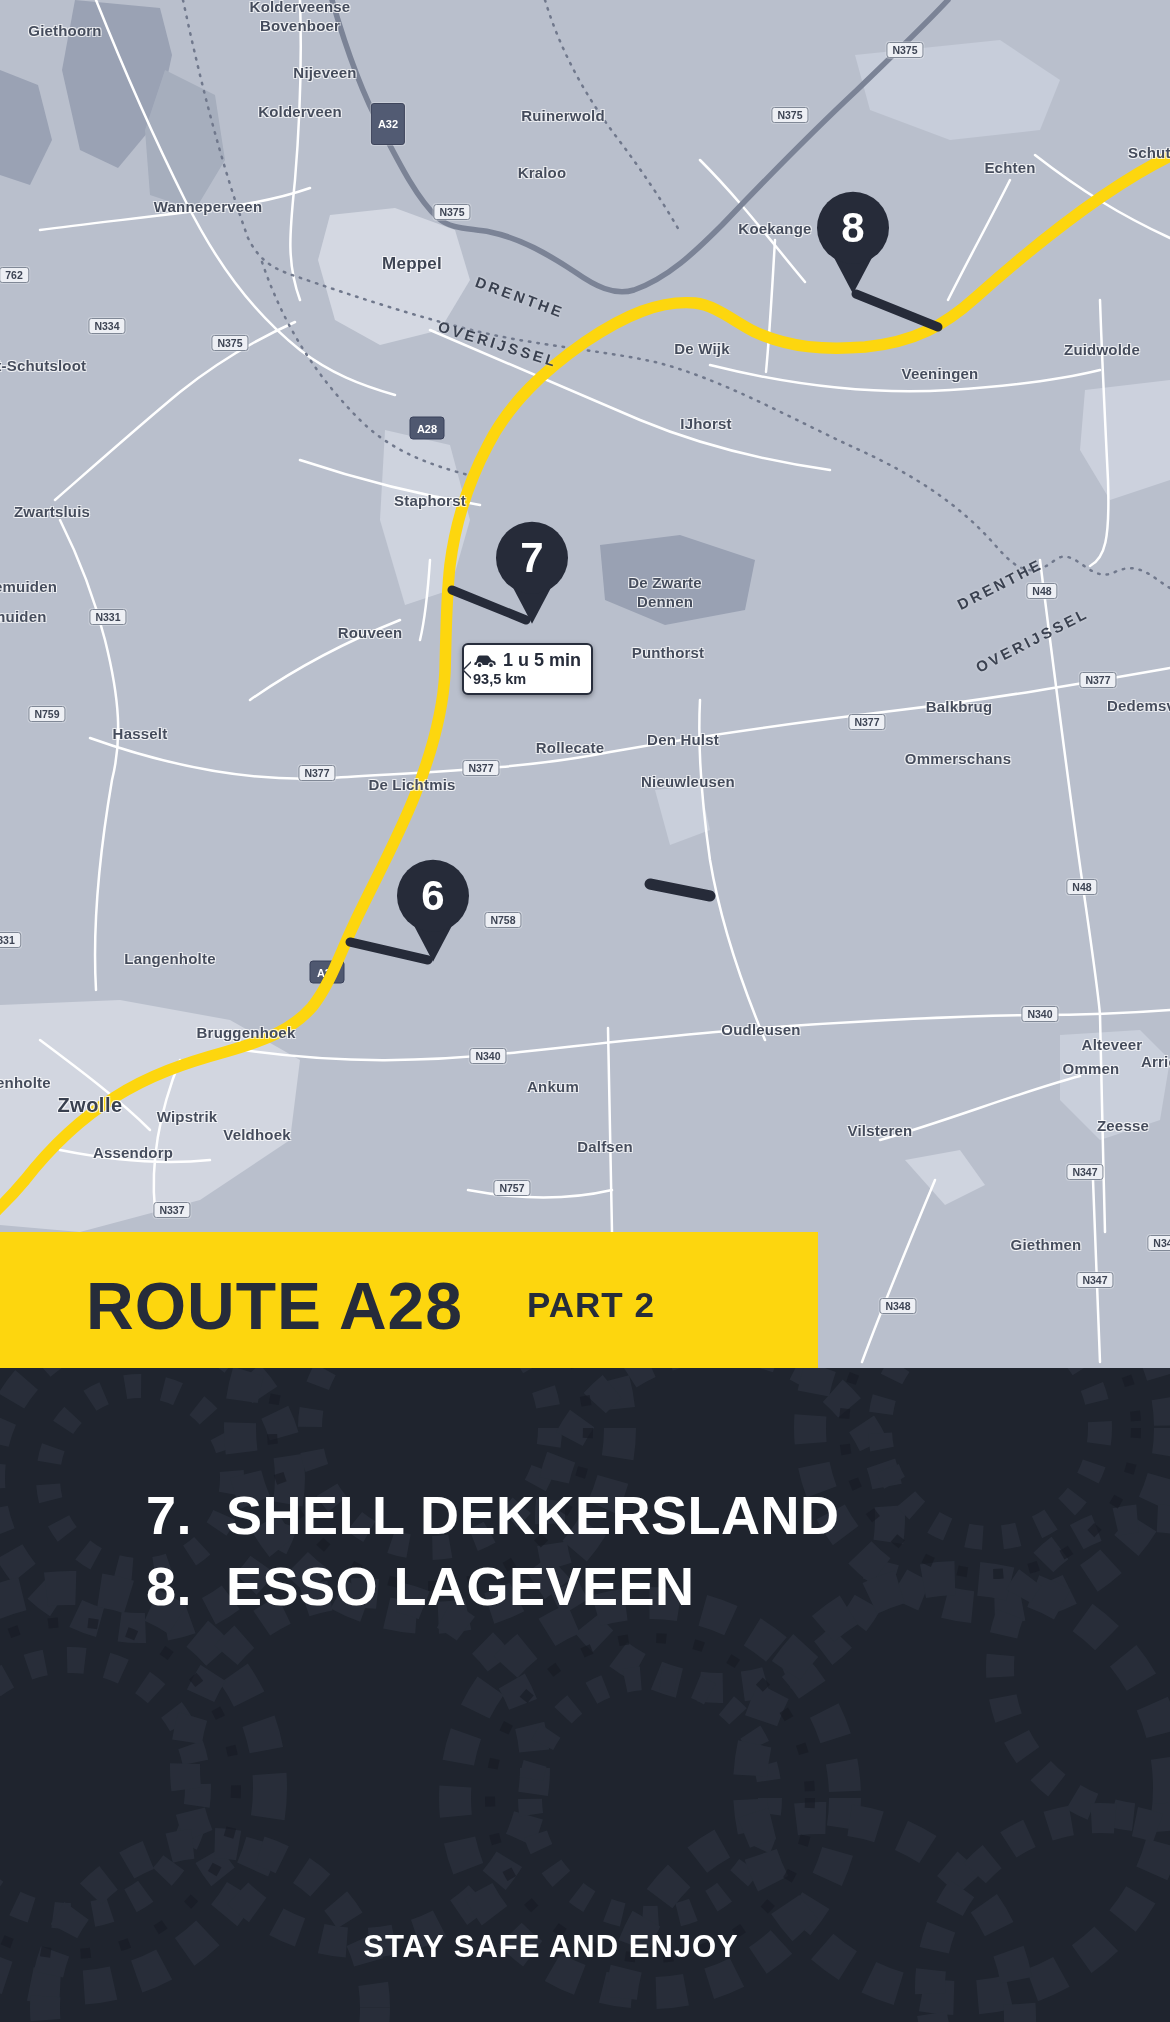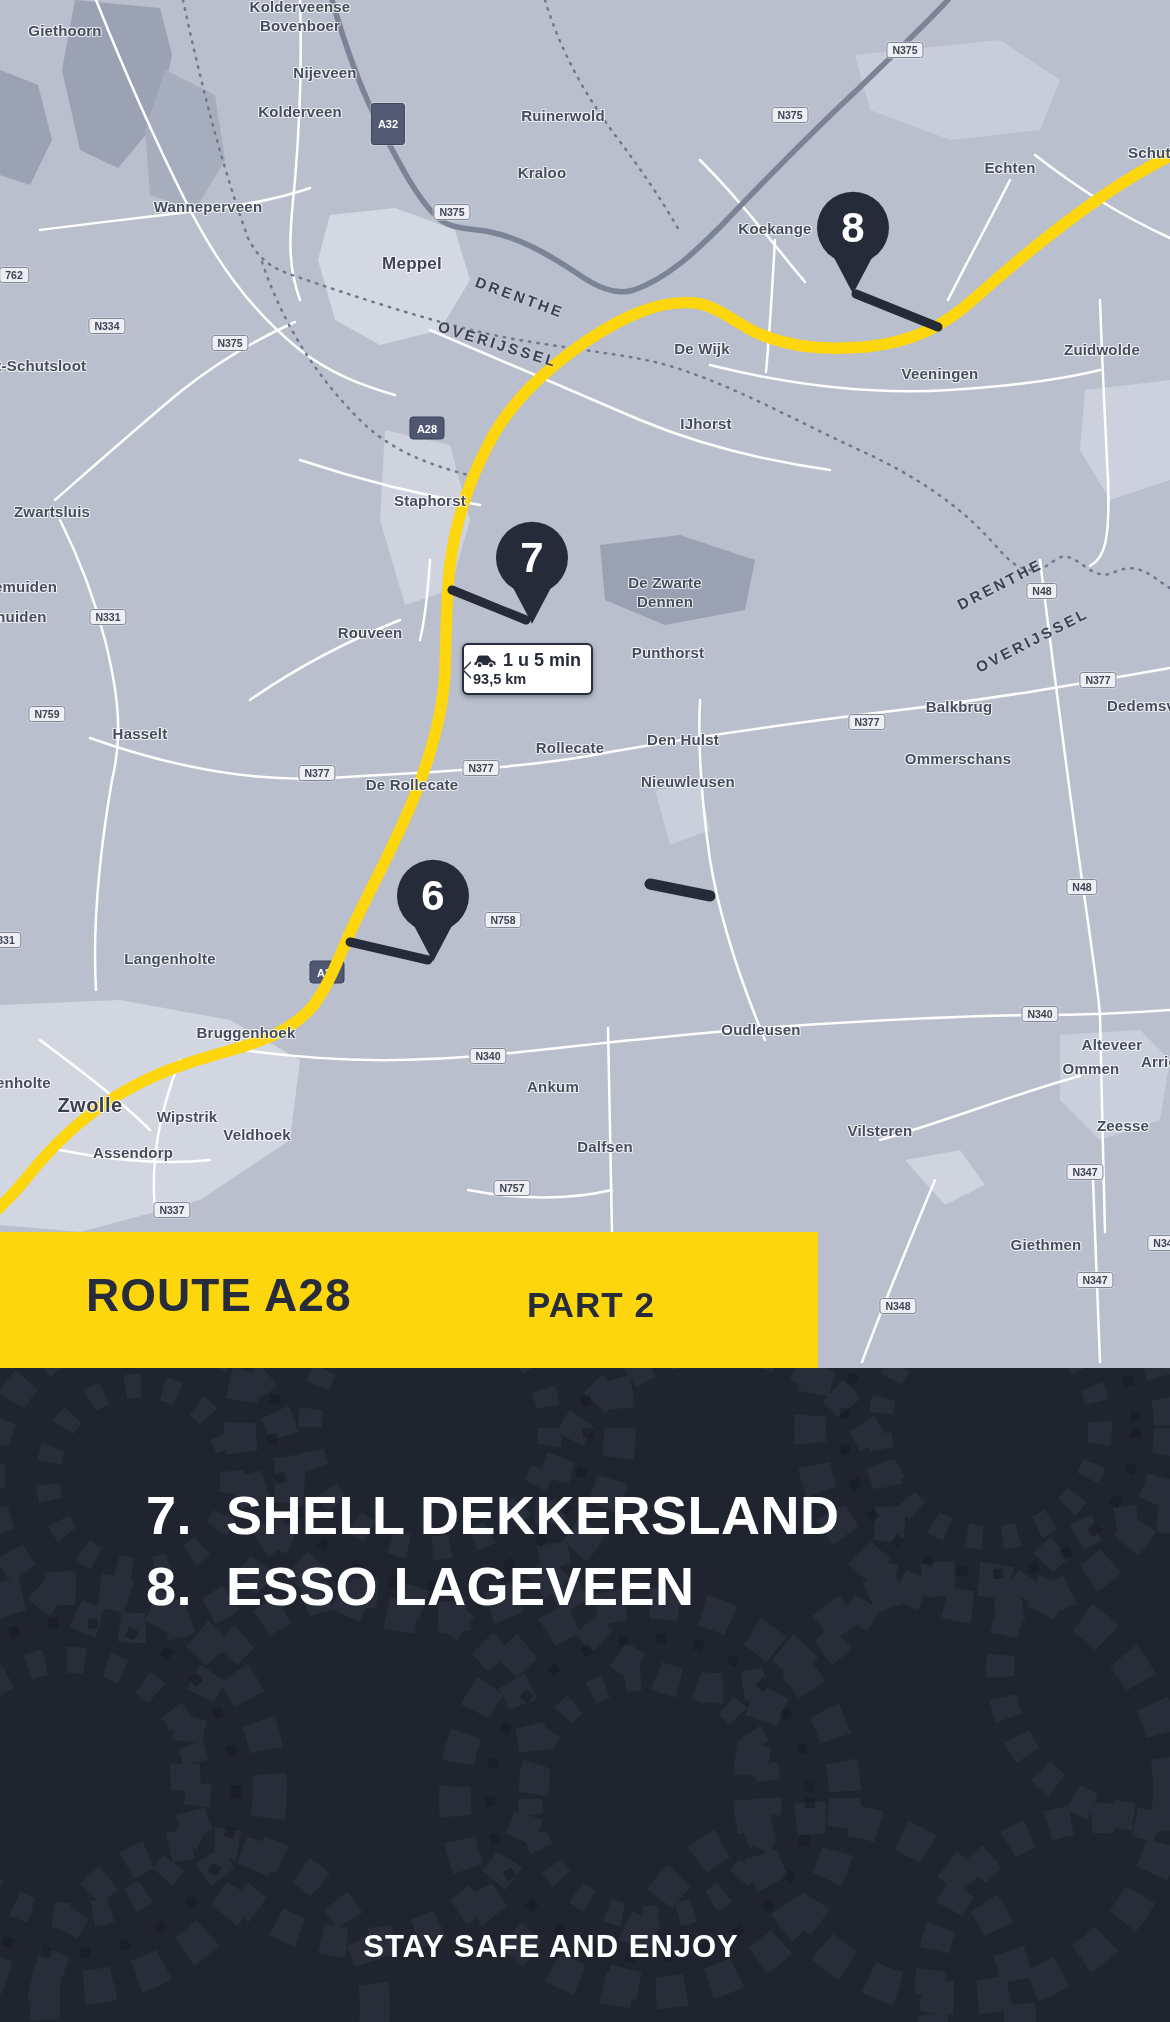--- a/index.html
+++ b/index.html
@@ -30,21 +30,21 @@
            border-radius:6px;padding:5px 10px 6px 9px;box-shadow:0 2px 5px rgba(0,0,0,.35);z-index:5;}
   .tooltip:before{content:"";position:absolute;left:-11px;top:16px;border:9px solid transparent;
                   border-right-color:#272d3c;}
   .tooltip:after{content:"";position:absolute;left:-7px;top:18px;border:7px solid transparent;
                  border-right-color:#fff;}
   .tt-row{display:flex;align-items:center;gap:6px;}
   .tt-dur{font-size:18px;font-weight:700;color:#262c3a;white-space:nowrap;}
   .tt-dist{font-size:14.5px;font-weight:700;color:#262c3a;margin-top:0px;}
   
   .banner{position:absolute;left:0;top:1232px;width:818px;height:137px;background:#fdd60e;z-index:10;}
-  .banner .title{position:absolute;left:86px;top:36px;font-size:46px;font-weight:700;
+  .banner .title{position:absolute;left:86px;top:36px;font-size:66px;font-weight:700;
                  color:#262c3a;letter-spacing:1px;white-space:nowrap;}
   .banner .part{position:absolute;left:527px;top:53px;font-size:35px;font-weight:700;
                 color:#262c3a;letter-spacing:1px;white-space:nowrap;}
   
   .dark{position:absolute;left:0;top:1368px;width:1170px;height:654px;background:#1f242e;
         overflow:hidden;z-index:11;}
   .tread{position:absolute;left:0;top:0;}
   .stops{position:absolute;left:146px;top:1480px;width:800px;z-index:12;}
   .stop{font-size:54px;line-height:71px;font-weight:700;color:#fff;letter-spacing:.5px;
         padding-left:80px;}
@@ -147,21 +147,21 @@
         <div class="town" style="left: 940px; top: 373px;">Veeningen</div>
         <div class="town" style="left: 1102px; top: 349px;">Zuidwolde</div>
         <div class="town" style="left: 706px; top: 423px;">IJhorst</div>
         <div class="town" style="left: 430px; top: 500px;">Staphorst</div>
         <div class="town" style="left: 370px; top: 632px;">Rouveen</div>
         <div class="town wrap" style="width: 100px; left: 665px; top: 593px;">De Zwarte Dennen</div>
         <div class="town" style="left: 668px; top: 652px;">Punthorst</div>
         <div class="town" style="left: 570px; top: 747px; text-align: right;">Rollecate</div>
         <div class="town" style="left: 683px; top: 739px;">Den Hulst</div>
         <div class="town" style="left: 680px; top: 781px; padding-left: 16px;">Nieuwleusen</div>
-        <div class="town" style="left: 412px; top: 784px;">De Rollecate</div>
+        <div class="town" style="left: 412px; top: 784px;">De Lichtmis</div>
         <div class="town" style="left: 140px; top: 733px;">Hasselt</div>
         <div class="town" style="left: 52px; top: 511px;">Zwartsluis</div>
         <div class="town w" style="left: -8px; top: 365px;">lt-Schutsloot</div>
         <div class="town w" style="left: -6px; top: 586px;">emuiden</div>
         <div class="town w" style="left: -8px; top: 616px;">muiden</div>
         <div class="town" style="left: 170px; top: 958px;">Langenholte</div>
         <div class="town" style="left: 246px; top: 1032px;">Bruggenhoek</div>
         <div class="town w" style="left: -4px; top: 1082px;">enholte</div>
         <div class="town big2" style="left: 90px; top: 1105px;">Zwolle</div>
         <div class="town" style="left: 187px; top: 1116px;">Wipstrik</div>

